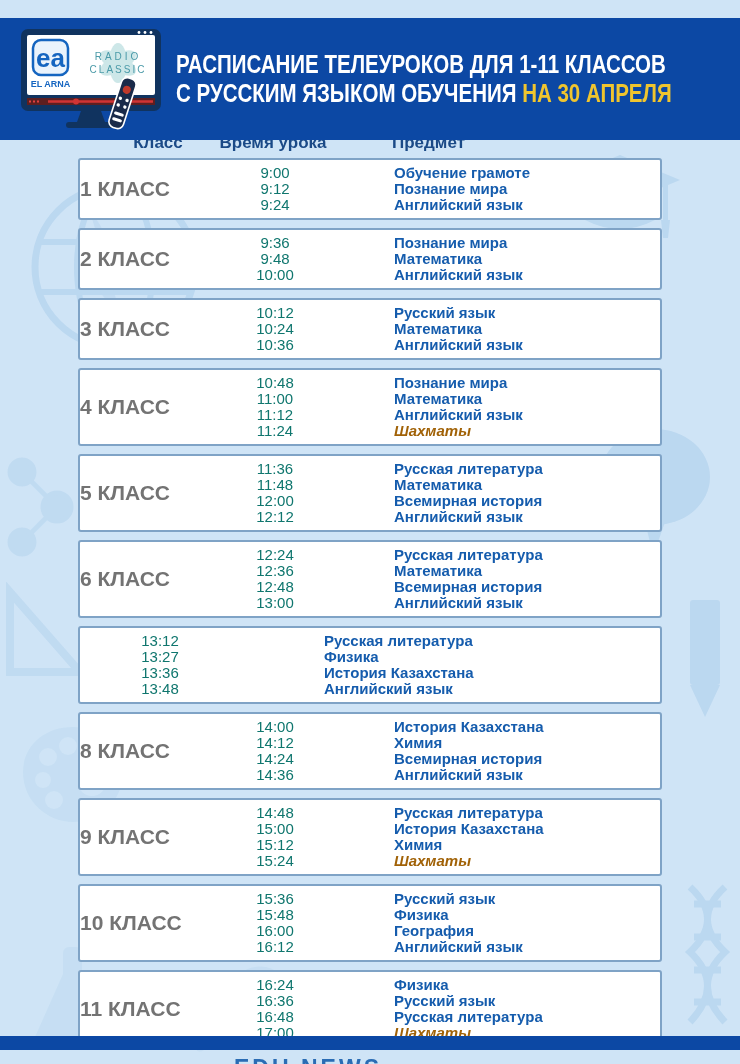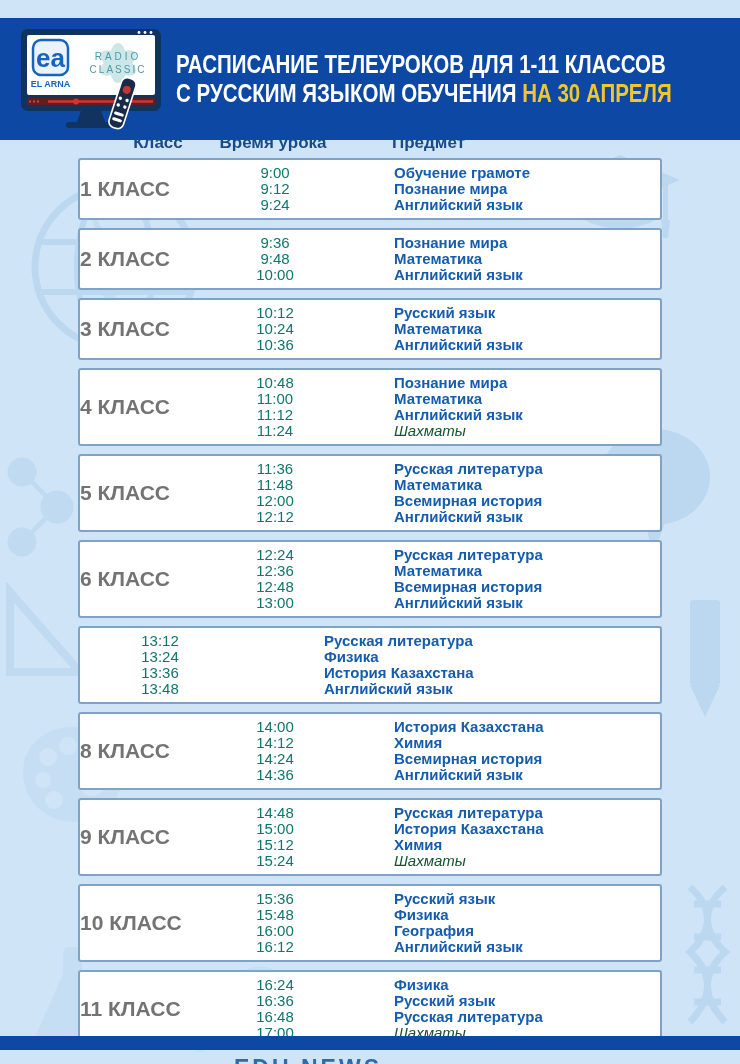--- a/index.html
+++ b/index.html
@@ -24,21 +24,21 @@
   .thead .c2{display:flex;justify-content:center;white-space:nowrap;}
   .thead .c3{padding-left:84px;}
 
   .rows{position:relative;z-index:1;margin-left:78px;width:584px;display:flex;flex-direction:column;gap:8px;}
   .row-card{background:#ffffff;border:2px solid #7fa3c6;border-radius:3px;display:grid;grid-template-columns:160px 70px 1fr;padding:5px 0;box-sizing:border-box;}
   .class-cell{align-self:center;color:#737373;font-weight:bold;font-size:21px;letter-spacing:0px;}
   .time-col{display:flex;flex-direction:column;align-items:center;}
   .time-line{height:16px;line-height:16px;font-size:15px;color:#0f766e;white-space:nowrap;}
   .subj-col{padding-left:84px;display:flex;flex-direction:column;}
   .subj-line{height:16px;line-height:16px;font-size:15px;font-weight:bold;color:#155cad;white-space:nowrap;}
-  .subj-line.it{font-style:italic;font-weight:normal;color:#14532d;}
+  .subj-line.it{font-style:italic;font-weight:bold;color:#a16207;}
 
   .footer{position:relative;z-index:1;text-align:center;margin-top:7px;font-size:23px;font-weight:bold;color:#2a6cb4;letter-spacing:3px;}
 </style>
 </head>
 <body>
 
 <div class="page">
 
   <div class="header">
 
@@ -260,21 +260,21 @@
           <div class="subj-col">
             <div class="subj-line">Русская литература</div>
             <div class="subj-line">Математика</div>
             <div class="subj-line">Всемирная история</div>
             <div class="subj-line">Английский язык</div>
           </div>
         </div>
         <div class="row-card">
           <div class="time-col">
             <div class="time-line">13:12</div>
-            <div class="time-line">13:24</div>
+            <div class="time-line">13:27</div>
             <div class="time-line">13:36</div>
             <div class="time-line">13:48</div>
           </div>
           <div class="subj-col">
             <div class="subj-line">Русская литература</div>
             <div class="subj-line">Физика</div>
             <div class="subj-line">История Казахстана</div>
             <div class="subj-line">Английский язык</div>
           </div>
         </div>

